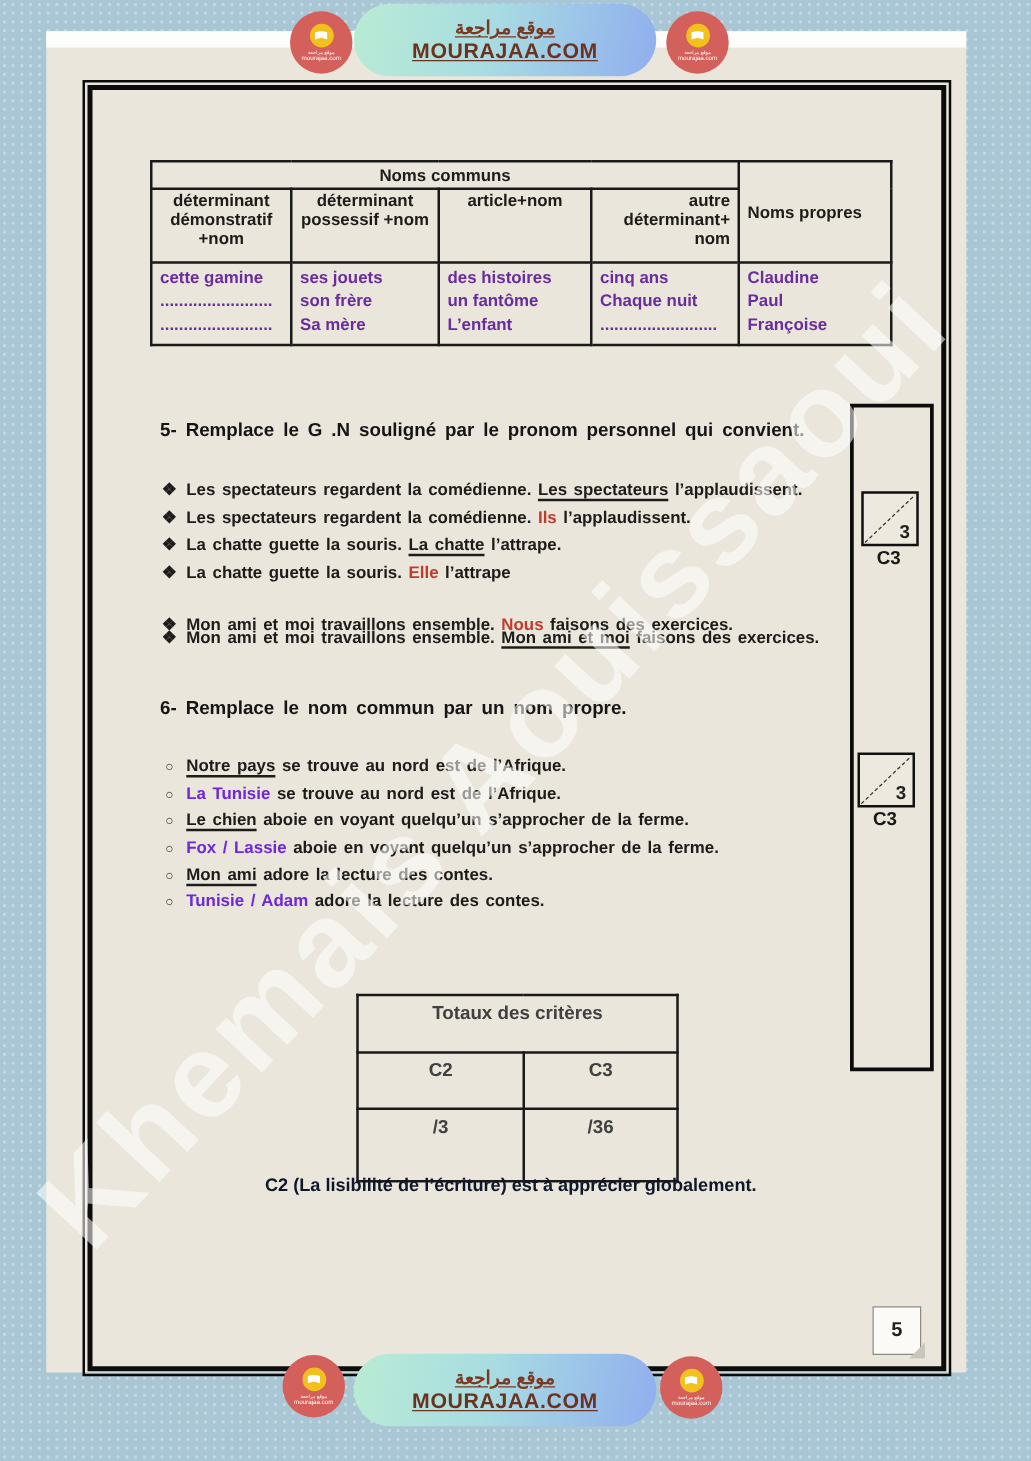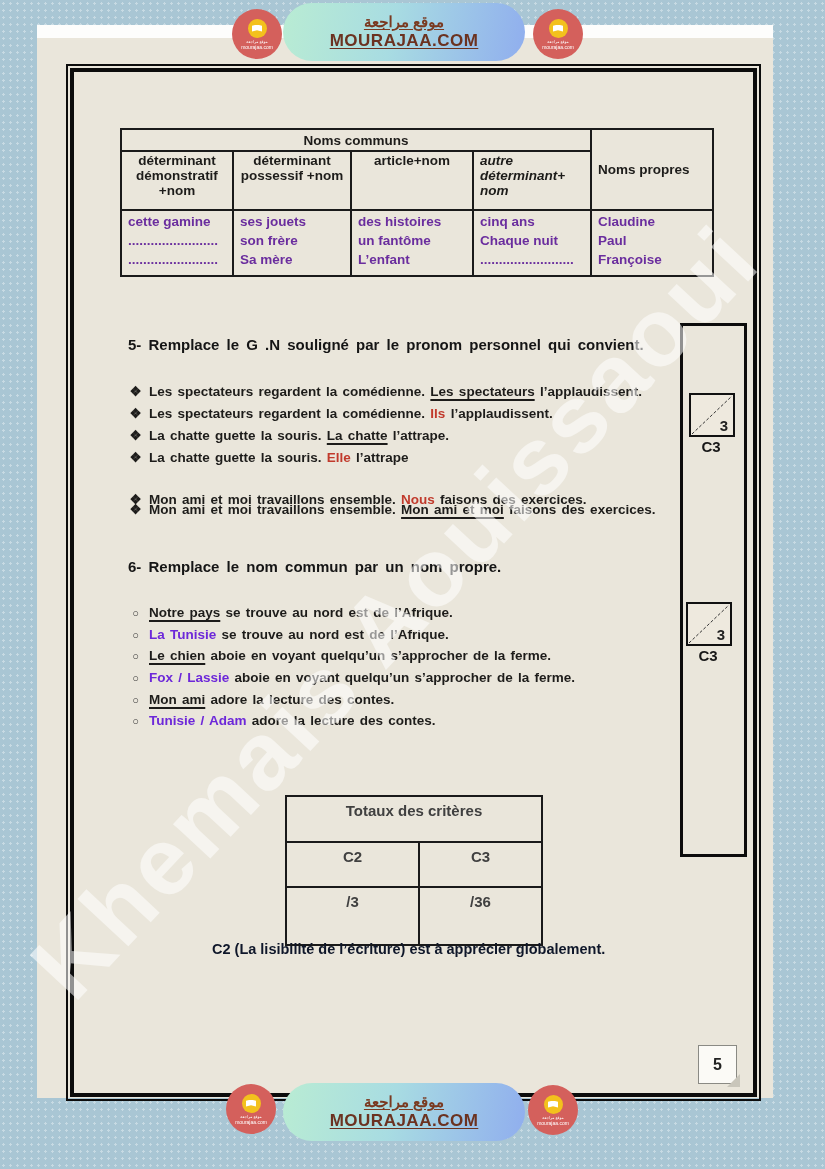--- a/index.html
+++ b/index.html
@@ -32,21 +32,21 @@
   .badge .cap1{font-size:4px;color:#fff;margin-top:2px;line-height:4px;}
   .badge .cap2{font-size:5px;color:#fff;line-height:6px;}
 
   
   table.nouns{left:120px;top:128px;width:592px;border-collapse:collapse;table-layout:fixed;
               position:absolute;background:transparent;}
   table.nouns td{border:2px solid #1a1a1a;vertical-align:top;padding:1px 6px;
                  font-size:13.5px;font-weight:bold;color:#1d1c1a;}
   table.nouns .ghead{height:20px;text-align:center;vertical-align:middle;padding:0;}
   table.nouns .chead{height:55px;text-align:center;}
-  table.nouns .chead.left{text-align:left;font-style:italic;}
+  table.nouns .chead.left{text-align:right;}
   table.nouns .propres{vertical-align:middle;text-align:left;}
   table.nouns .data{height:62px;}
   .pl{color:#6a2d9e;line-height:19px;white-space:nowrap;overflow:hidden;}
 
   
   .ex-title{font-size:15px;font-weight:bold;color:#151515;word-spacing:3px;}
   .li{font-size:13.5px;font-weight:bold;color:#1d1c1a;word-spacing:1.5px;white-space:nowrap;}
   .li .bullet{display:inline-block;width:15px;margin-right:6px;text-align:center;}
   .li .bullet.rnd{font-size:11px;color:#333;}
   .mark[data-style="underline"]{text-decoration:underline;text-decoration-thickness:2px;text-underline-offset:3px;}

